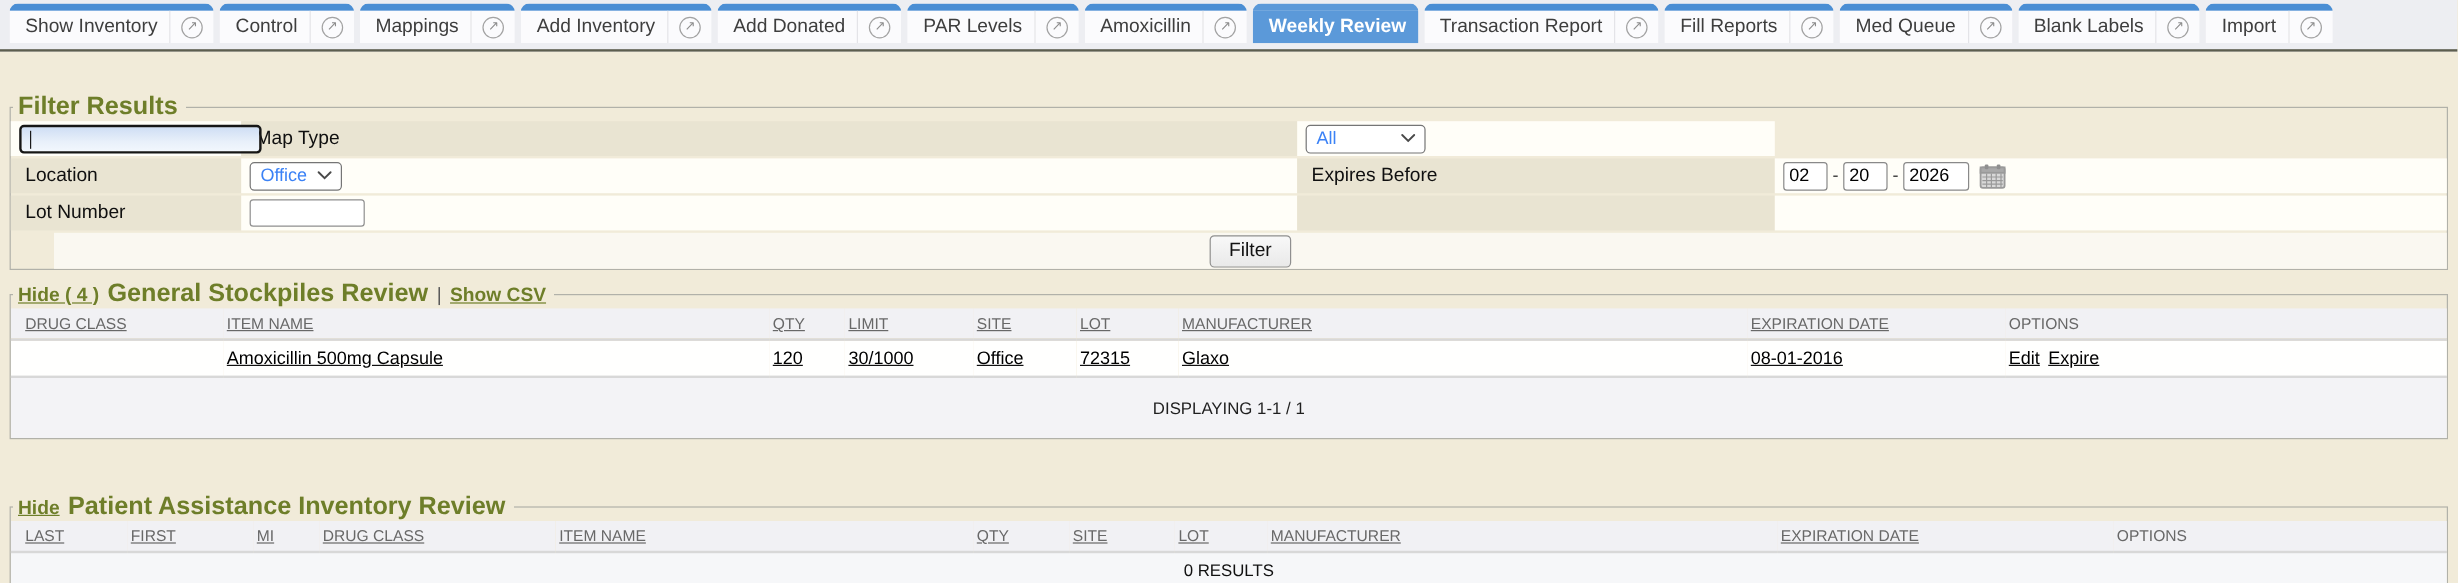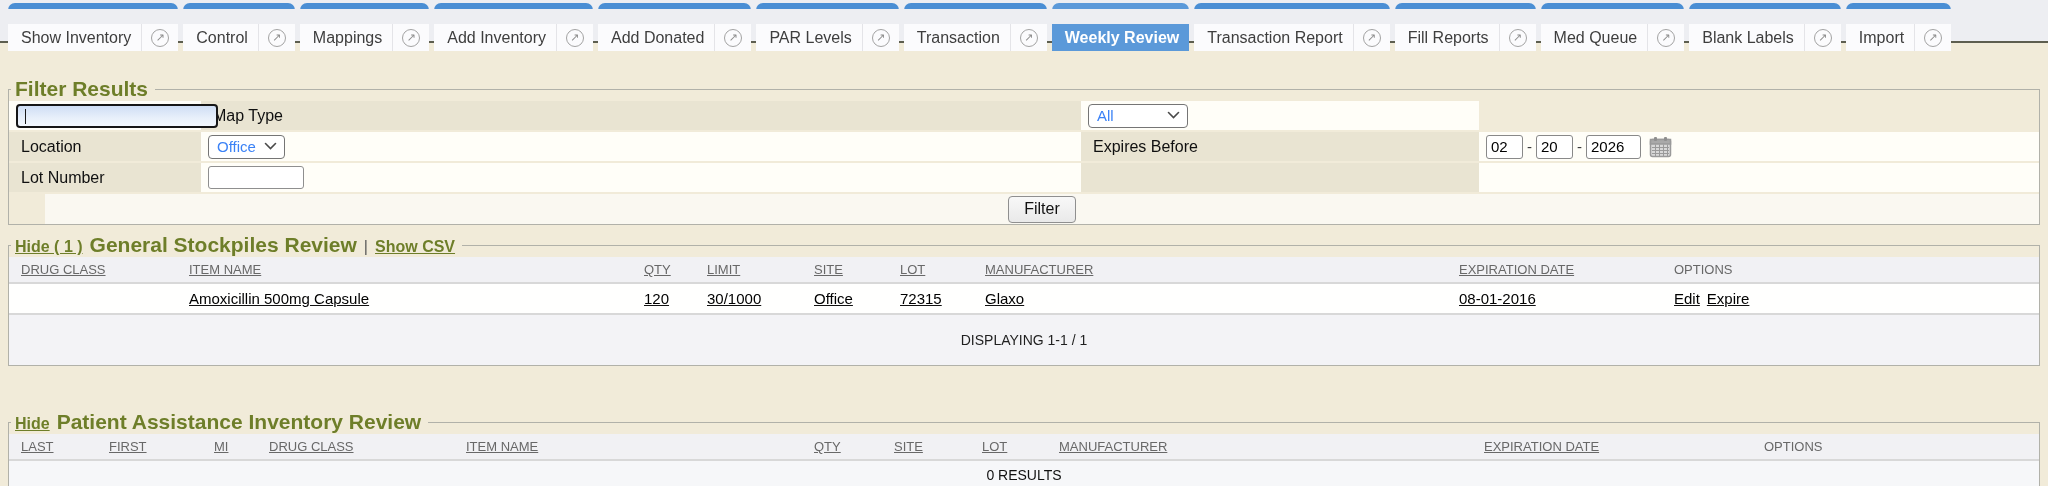--- a/index.html
+++ b/index.html
@@ -11,21 +11,21 @@
     color:#111;
   }
 
   
   .nav {
     height:43px; background:#edeef2; border-bottom:2px solid #5d5e4f;
     display:flex; align-items:flex-start; gap:5px; padding:3px 8px 0 8px;
   }
   .tab { display:flex; flex-direction:column; border-radius:7px 7px 0 0; overflow:hidden; cursor:pointer; }
   .tab-cap { height:6px; background:#4a8ed4; }
-  .tab-main { background:#fbfbfd; display:flex; align-items:stretch; height:27px;margin-top:15px; }
+  .tab-main { background:#fbfbfd; display:flex; align-items:stretch; height:27px; }
   .tab-label { display:flex; align-items:center; padding:0 10px 0 13px; font-size:16px; color:#3e3e3e; white-space:nowrap; }
   .tab-ext { display:flex; align-items:center; padding:0 9px; border-left:1px solid #e4e4e8; }
   .ext-circle {
     width:18px; height:18px; border:1.5px solid #a3a3a3; border-radius:50%;
     display:flex; align-items:center; justify-content:center;
     font-size:11px; line-height:1; color:#8d8d8d;
   }
   .tab.active .tab-cap, .tab.active .tab-main { background:#5b99d9; }
   .tab.active .tab-label { color:#fff; font-weight:bold; }
 
@@ -168,21 +168,21 @@
       <span class="tab-label">PAR Levels</span>
       <span class="tab-ext">
           <span class="ext-circle">↗</span>
         </span>
     </div>
   </div>
 
   <div class="tab">
     <div class="tab-cap"></div>
     <div class="tab-main">
-      <span class="tab-label">Transaction</span>
+      <span class="tab-label">Amoxicillin</span>
       <span class="tab-ext">
           <span class="ext-circle">↗</span>
         </span>
     </div>
   </div>
 
   <div class="tab active">
     <div class="tab-cap"></div>
     <div class="tab-main">
       <span class="tab-label">Weekly Review</span>
@@ -312,21 +312,21 @@
       <div class="f-blank-input"></div>
     </div>
 
     <div class="f-actions">
       <button class="filter-btn">Filter</button>
     </div>
   </fieldset>
 
   <fieldset class="panel" id="general-fieldset">
     <legend>
-      <span class="legend-link">Hide ( 1 )</span>
+      <span class="legend-link">Hide ( 4 )</span>
       <span class="legend-title">General Stockpiles Review</span>
       <span class="legend-sep">|</span>
       <span class="legend-link">Show CSV</span>
     </legend>
 
     <table class="review">
       <colgroup>
         <col style="width:177px">
           <col style="width:455px">
           <col style="width:63px">

